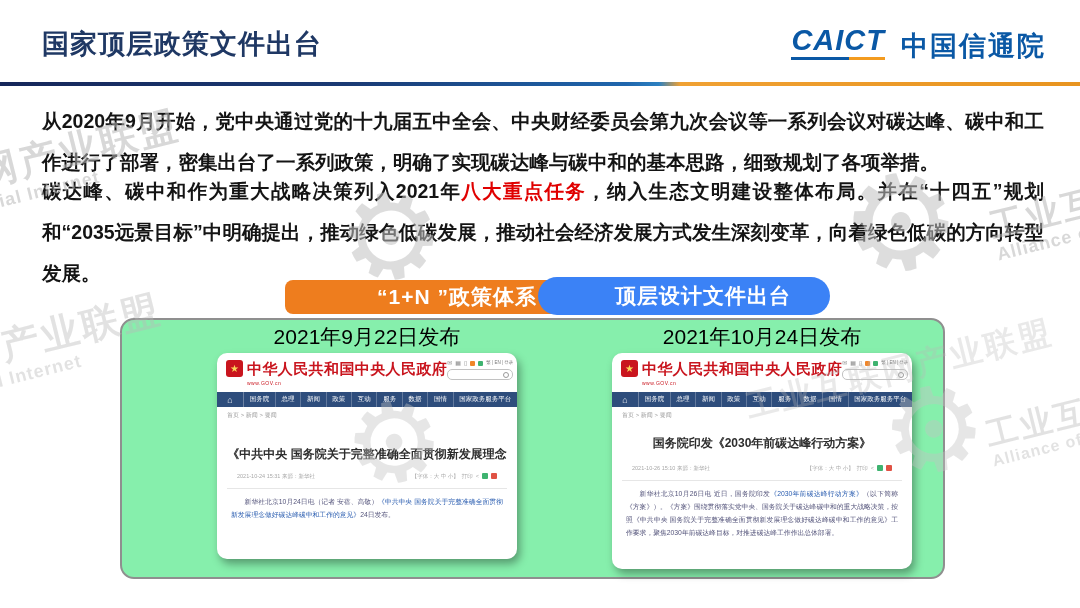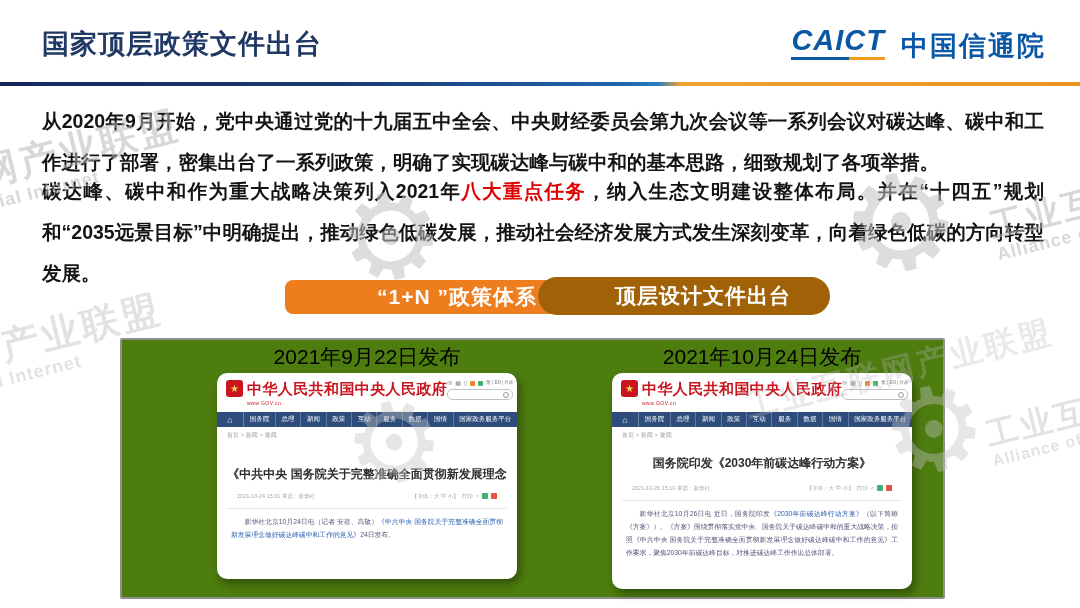--- a/index.html
+++ b/index.html
@@ -23,21 +23,21 @@
   
   .para{position:absolute;left:42px;width:1002px;font-size:19.5px;line-height:41px;color:#141414;font-weight:600;text-align:justify;}
   .para1{top:101px;}
   .para2{top:171px;}
   .hl-red{color:#e00000;font-weight:bold;}
   
   .banner{position:absolute;display:flex;align-items:center;justify-content:center;color:#fff;font-weight:bold;font-size:21px;letter-spacing:1px;padding-left:38px;}
   .banner-orange{left:285px;top:280px;width:268px;height:34px;border-radius:8px;z-index:11;}
   .banner-navy{left:538px;top:277px;width:254px;height:38px;border-radius:19px;z-index:12;}
   
-  .panel{position:absolute;left:120px;top:338px;width:821px;height:257px;background:#4d7c0f;border:2px solid #8f8f8f;border-radius:2px;z-index:10;}
+  .panel{position:absolute;left:120px;top:318px;width:821px;height:257px;background:#86efac;border:2px solid #8f8f8f;border-radius:14px;z-index:10;}
   .caption{position:absolute;top:3px;width:300px;text-align:center;font-size:21px;color:#000;}
   .caption-left{left:95px;}
   .caption-right{left:490px;}
   
   .card{position:absolute;width:300px;background:#fff;border-radius:10px;box-shadow:3px 5px 9px rgba(0,0,0,0.35);overflow:hidden;}
   .card-left{left:95px;top:33px;height:206px;}
   .card-right{left:490px;top:33px;height:216px;}
   .gov-header{display:flex;justify-content:space-between;align-items:flex-start;padding:7px 8px 4px 9px;}
   .gov-brand{display:flex;gap:4px;align-items:flex-start;}
   .emblem{width:17px;height:17px;background:#c9151e;border-radius:3px;color:#f8d65a;font-size:10px;display:flex;align-items:center;justify-content:center;flex:none;}
@@ -98,21 +98,21 @@
     <span class="logo-cn">中国信通院</span>
   </div>
   <div class="title-rule"></div>
 
   <div class="para para1">从2020年9月开始，党中央通过党的十九届五中全会、中央财经委员会第九次会议等一系列会议对碳达峰、碳中和工作进行了部署，密集出台了一系列政策，明确了实现碳达峰与碳中和的基本思路，细致规划了各项举措。</div>
   <div class="para para2">
     <span>碳达峰、碳中和作为重大战略决策列入2021年</span><span class="hl-red">八大重点任务</span><span>，纳入生态文明建设整体布局。并在“十四五”规划和“2035远景目标”中明确提出，推动绿色低碳发展，推动社会经济发展方式发生深刻变革，向着绿色低碳的方向转型发展。</span>
   </div>
 
   <div class="banner banner-orange" style="background:#ee7d1e;">“1+N ”政策体系</div>
-  <div class="banner banner-navy" style="background:#a16207;">顶层设计文件出台</div>
+  <div class="banner banner-navy" style="background:#3b82f6;">顶层设计文件出台</div>
 
   <div class="panel">
     <div class="caption caption-left">2021年9月22日发布</div>
     <div class="caption caption-right">2021年10月24日发布</div>
 
     <div class="card card-left">
       <div class="gov-header">
         <div class="gov-brand">
           <span class="emblem">★</span>
           <span>

